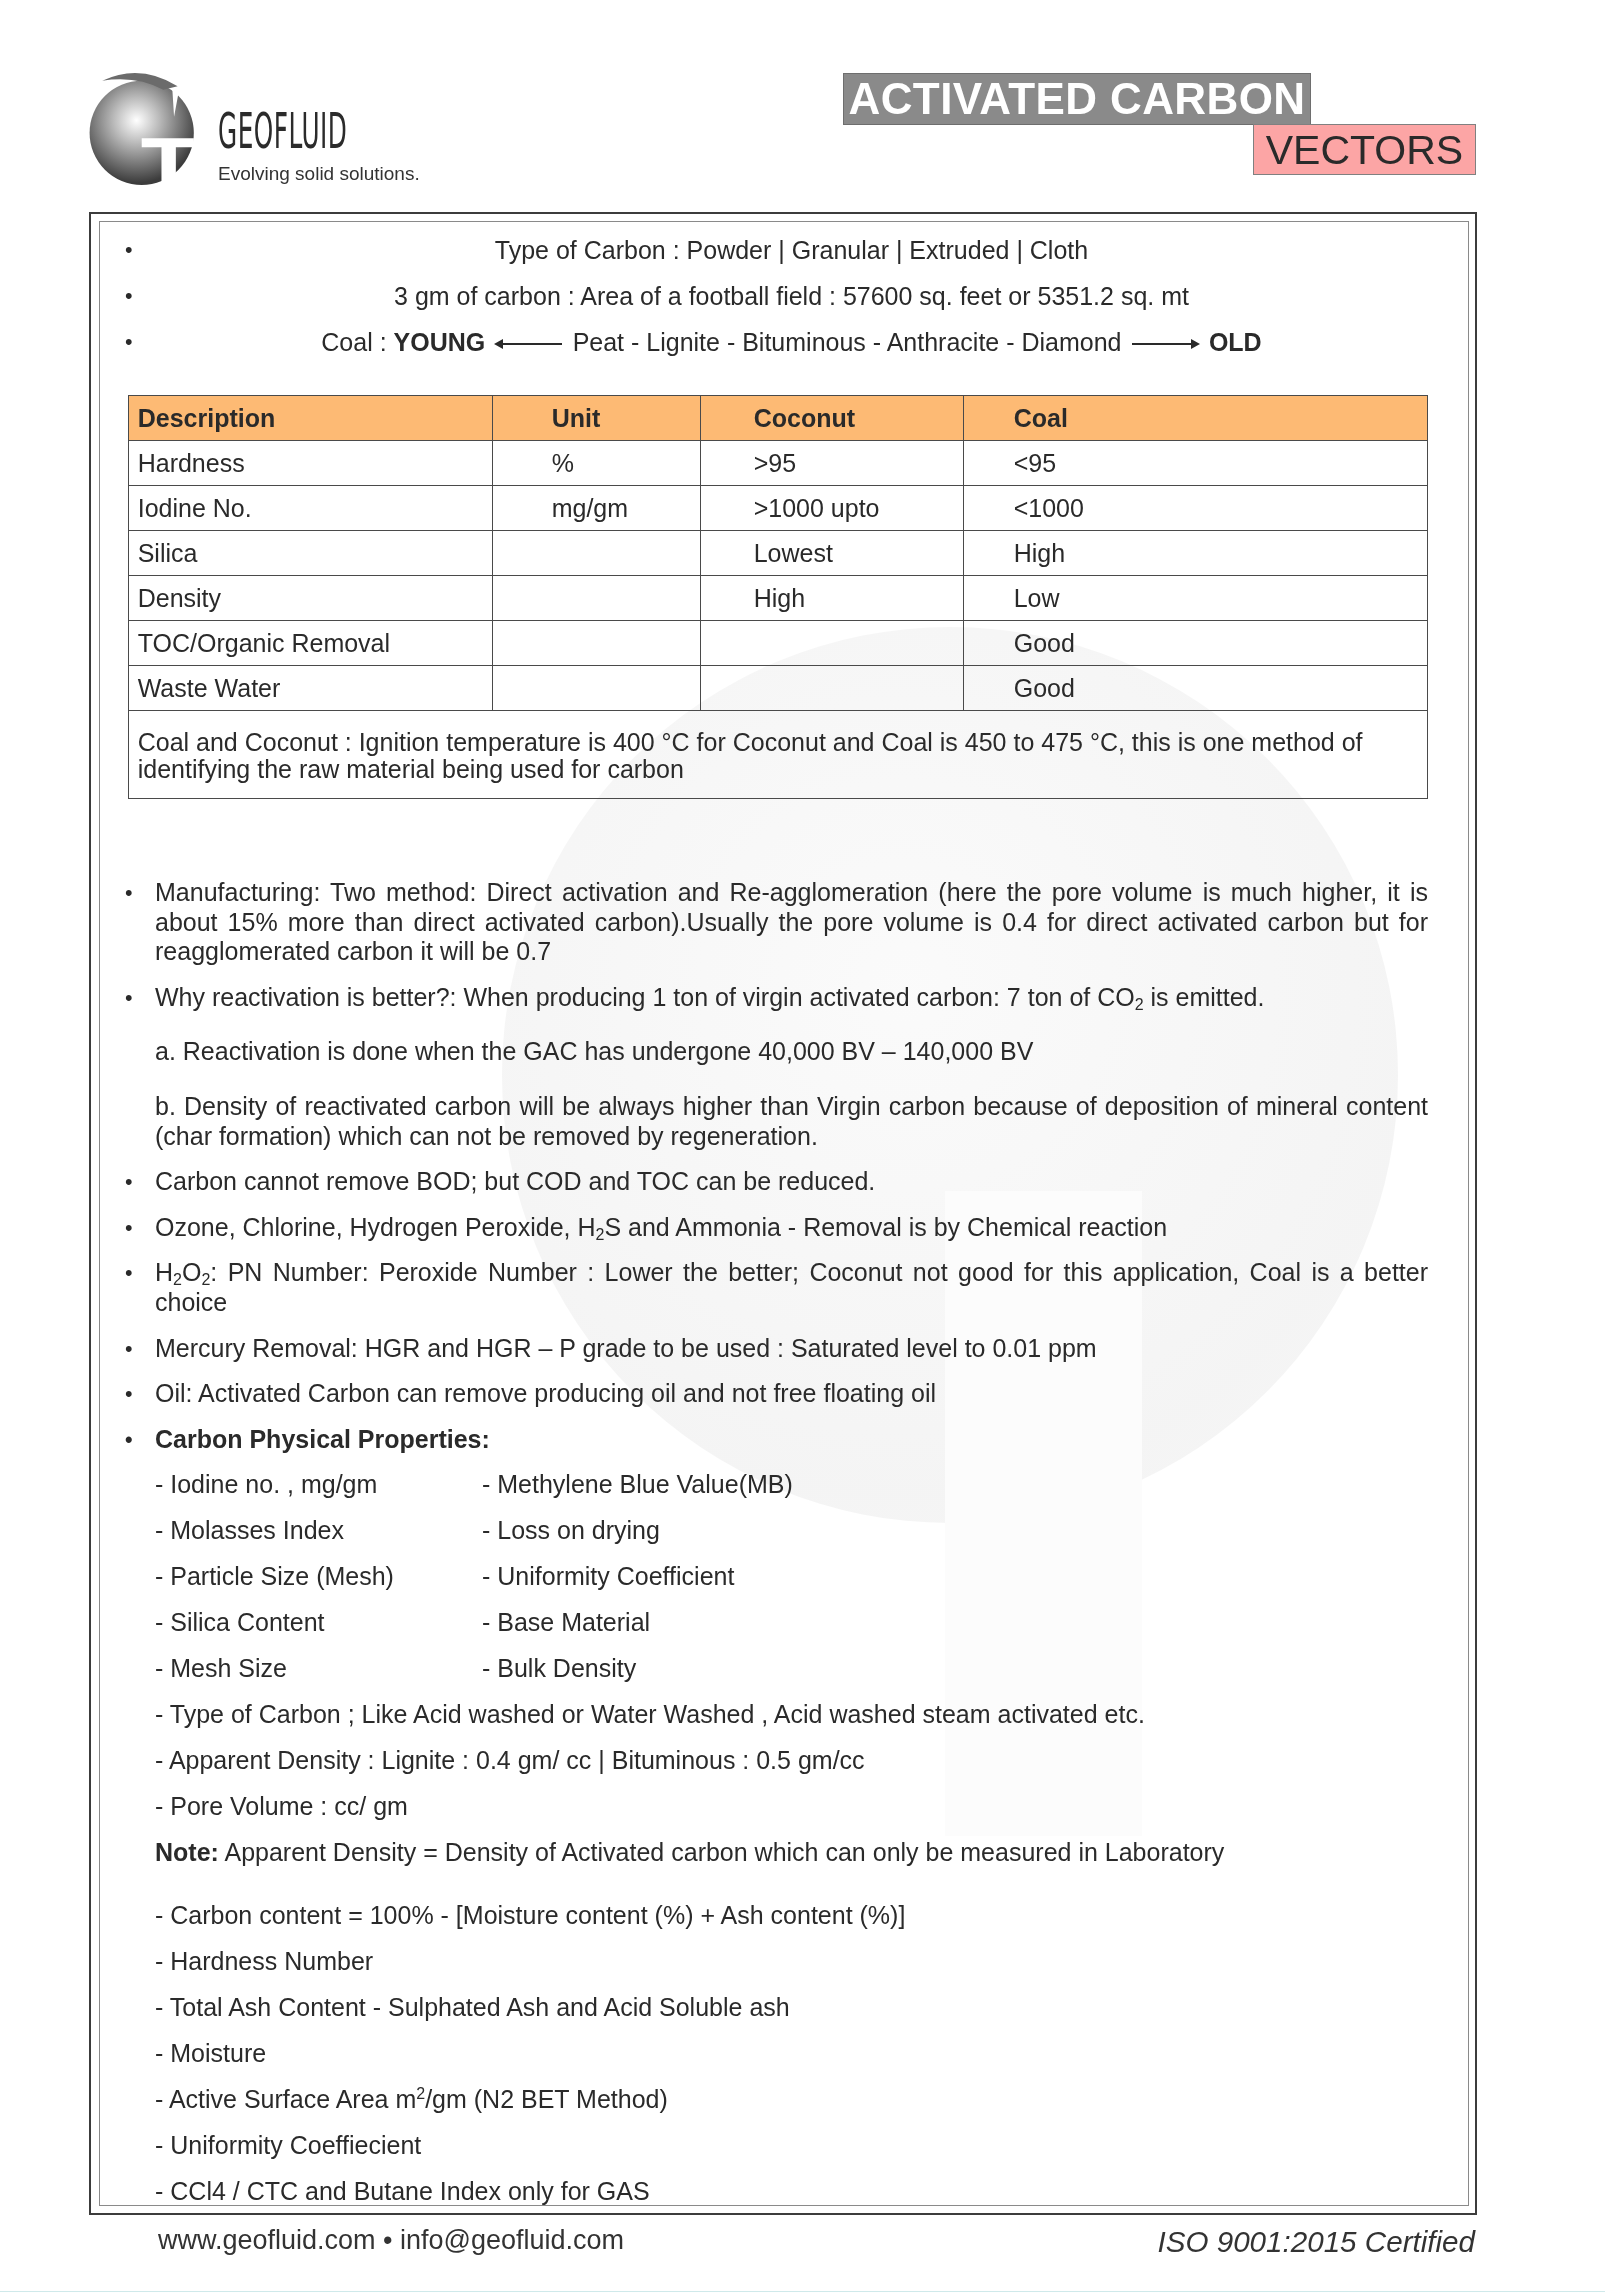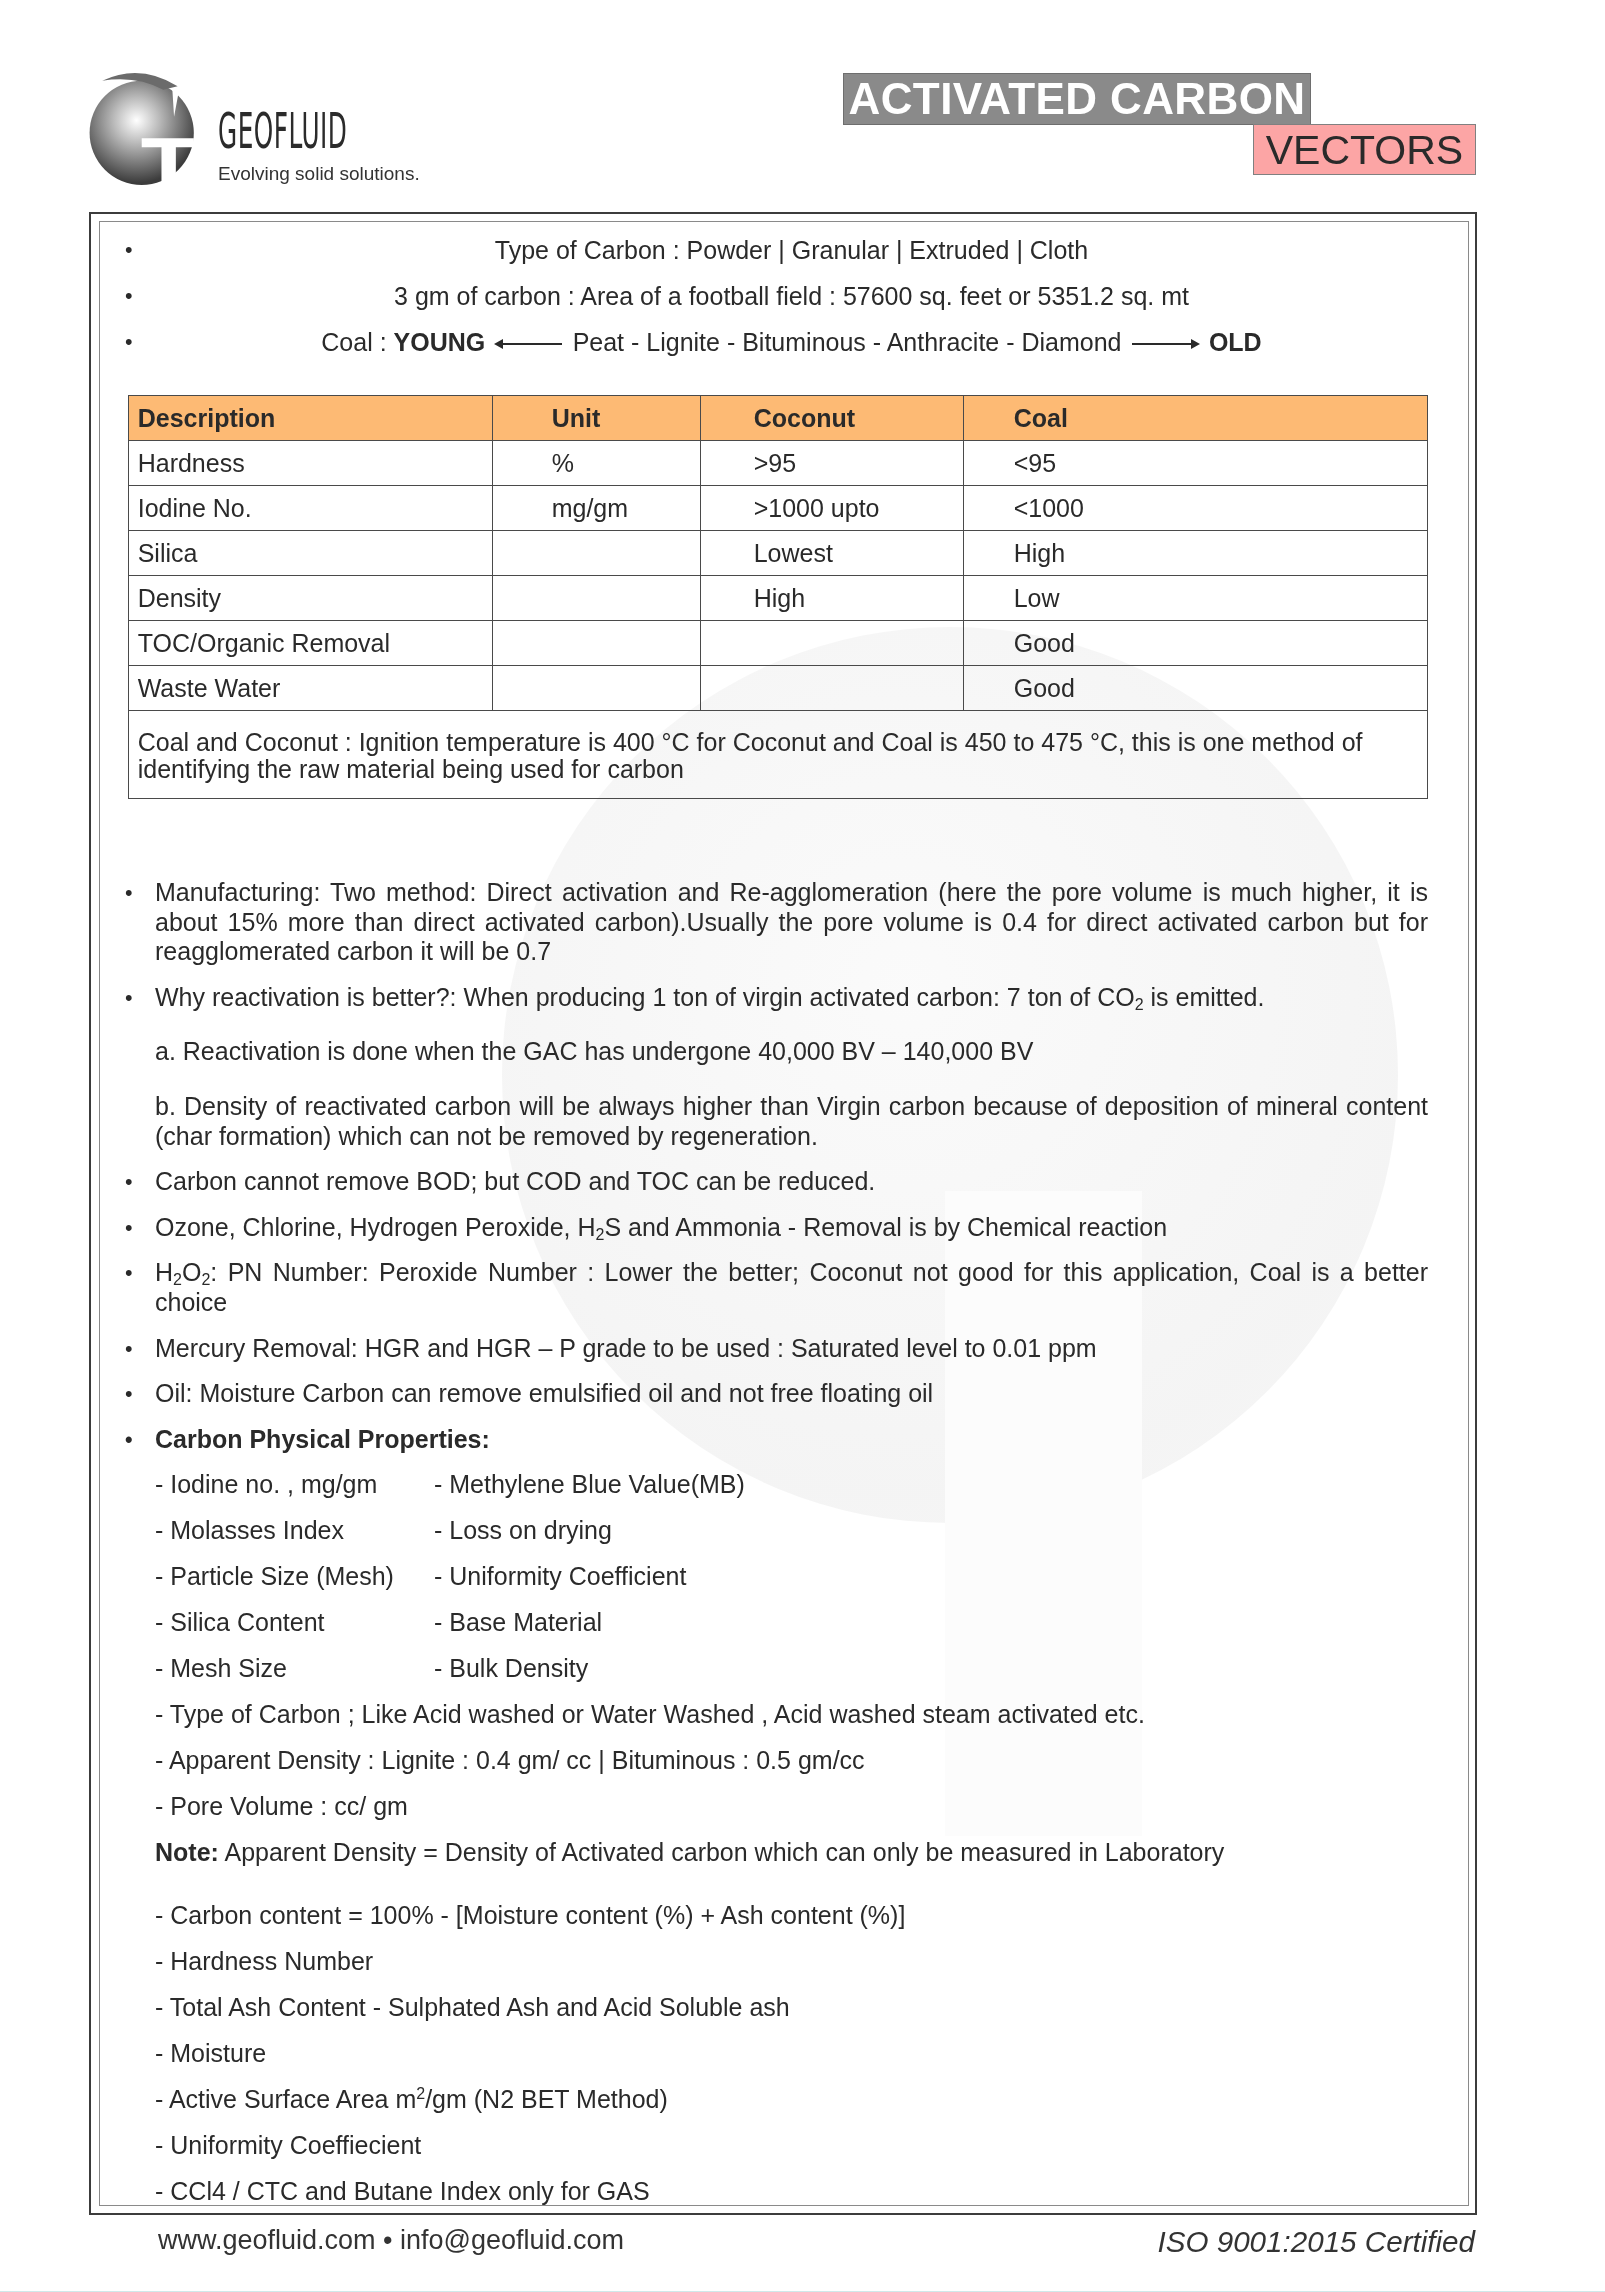--- a/index.html
+++ b/index.html
@@ -48,21 +48,21 @@
   table.spec td.c3, table.spec th.c3 { padding-left: 53px; }
   table.spec td.c4, table.spec th.c4 { padding-left: 50px; }
   table.spec td.note { height: 83px; line-height: 1.1; padding-top: 3.6px; }
 
   .body-list { position: absolute; left: 0; top: 643px; width: 1303px; }
   .body-list .bullet { text-align: justify; line-height: 29.6px; margin-bottom: 16px; }
   .sub-item { padding-left: 30px; line-height: 29.6px; margin-bottom: 16px; text-align: justify; }
   .bold { font-weight: bold; }
 
   .props-grid { padding-left: 30px; }
-  .props-row { display: flex; height: 46px; line-height: 29.6px; }
+  .props-row { display: flex; height: 46px; line-height: 29.6px; gap: 48px; }
   .props-row .l { width: 279px; }
   .dash-line { padding-left: 30px; height: 46px; line-height: 29.6px; }
   .note-line { padding-left: 30px; height: 63px; line-height: 29.6px; }
 
   sub { font-size: 16px; vertical-align: -3.6px; line-height: 0; }
   sup { font-size: 16px; vertical-align: 9px; line-height: 0; }
 
   .footer-left { position: absolute; left: 158px; top: 2225px; font-size: 27px; color: #333; white-space: nowrap; }
   .footer-right { position: absolute; right: 131px; top: 2225px; font-size: 29.6px; color: #333; font-style: italic; white-space: nowrap; }
   .bottom-line { position: absolute; left: 0; bottom: 0; width: 1606px; height: 1.8px; background: #cfe9ea; }
@@ -158,21 +158,21 @@
 
   <div class="body-list">
     <p class="bullet">Manufacturing: Two method: Direct activation and Re-agglomeration (here the pore volume is much higher, it is about 15% more than direct activated carbon).Usually the pore volume is 0.4 for direct activated carbon but for reagglomerated  carbon it will be 0.7</p>
     <p class="bullet"><span>Why reactivation is better?:  When producing 1 ton of virgin activated carbon: 7 ton of CO</span><sub>2</sub><span> is emitted.</span></p>
     <p class="sub-item">a. Reactivation is done when the GAC has undergone 40,000 BV – 140,000 BV</p>
     <p class="sub-item">b. Density of reactivated carbon will be always higher than Virgin carbon because of deposition of mineral content (char formation) which can not be removed by regeneration.</p>
     <p class="bullet">Carbon cannot remove BOD; but COD and TOC can be reduced.</p>
     <p class="bullet"><span>Ozone, Chlorine, Hydrogen Peroxide, H</span><sub>2</sub><span>S and Ammonia - Removal is by Chemical reaction</span></p>
     <p class="bullet"><span>H</span><sub>2</sub><span>O</span><sub>2</sub><span>: PN Number: Peroxide Number : Lower the better; Coconut not good for this application, Coal is a better choice</span></p>
     <p class="bullet">Mercury Removal: HGR and HGR – P grade to be used : Saturated level to 0.01 ppm</p>
-    <p class="bullet">Oil: Moisture Carbon can remove emulsified oil and not free floating oil</p>
+    <p class="bullet">Oil: Activated Carbon can remove producing oil and not free floating oil</p>
     <p class="bullet bold" style="margin-bottom:16px">Carbon Physical Properties:</p>
 
     <div class="props-grid">
       <div class="props-row">
           <span class="l">- Iodine no. , mg/gm</span>
           <span>- Methylene Blue Value(MB)</span>
         </div>
       <div class="props-row">
           <span class="l">- Molasses Index</span>
           <span>- Loss on drying</span>

